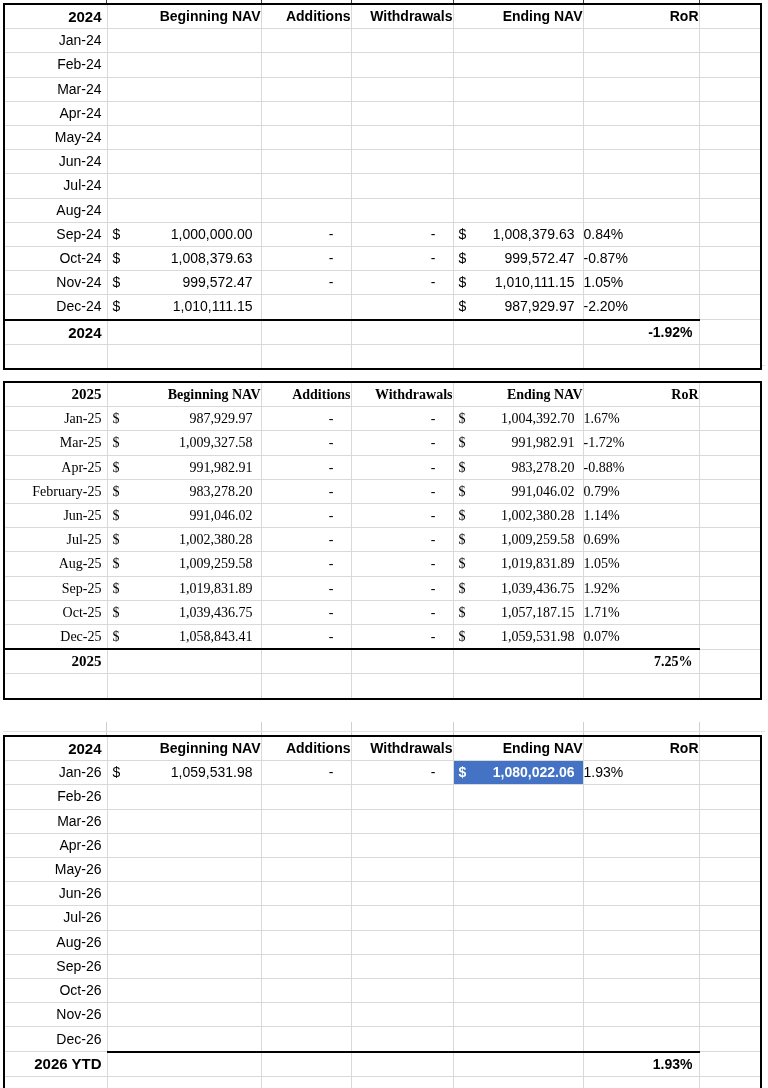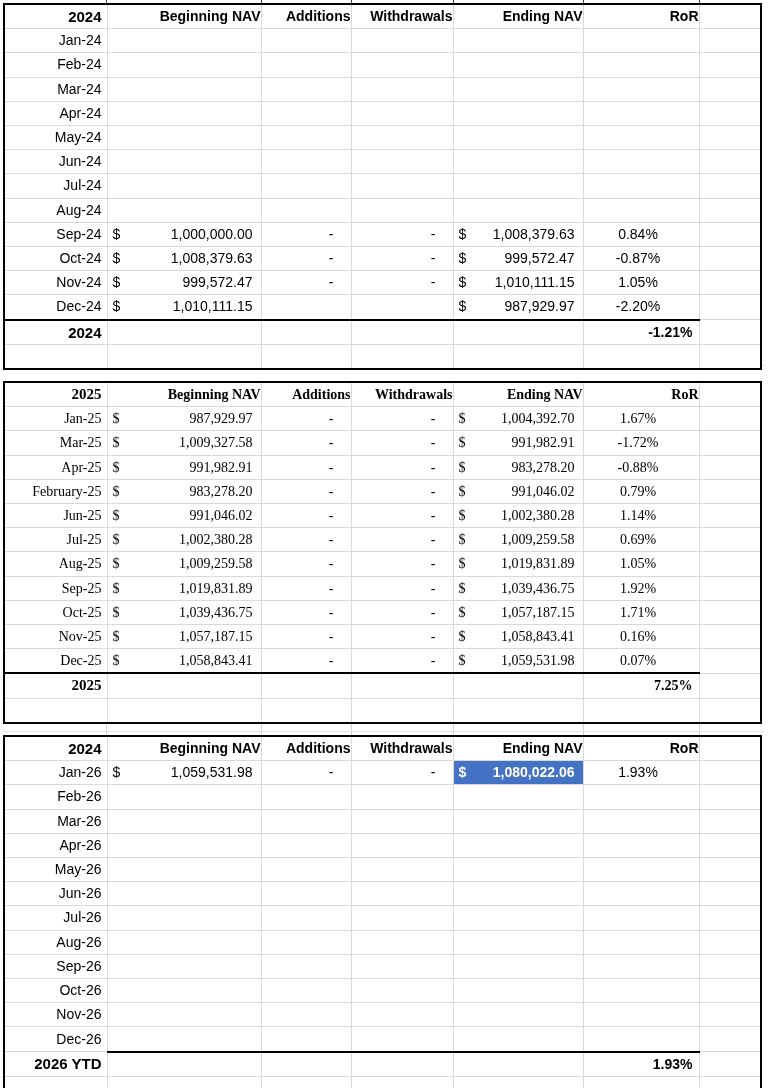--- a/index.html
+++ b/index.html
@@ -38,21 +38,21 @@
     overflow: hidden;
     white-space: nowrap;
     vertical-align: middle;
   }
   td.mon        { text-align: right; padding-right: 5px; margin-top: 44px; }
   td.hdr        { font-weight: 700; text-align: right; }
   td.hdr-year   { font-weight: 700; font-size: 15px; text-align: right; padding-right: 5px; }
   td.cur        { position: relative; text-align: right; padding-right: 8px; }
   td.cur .dollar{ position: absolute; left: 5px; top: 0; }
   td.dash       { text-align: right; padding-right: 17px; }
-  td.ror        { text-align: center; padding-right: 6px; }
+  td.ror        { text-align: left; padding-right: 6px; }
   td.sum-label  { font-weight: 700; font-size: 15px; text-align: right; padding-right: 5px; }
   td.sum-ror    { font-weight: 700; text-align: right; padding-right: 6px; }
   td.thick-top  { border-top: 2px solid var(--border, #000); }
   td.selected   { background: var(--sel-fill, #4472C4); color: var(--sel-text, #fff); font-weight: 700; }
 </style>
 </head>
 <body>
 
 <div class="sheet">
   <div class="strip" id="strip-top" style="top:0; height:3px;">
@@ -209,21 +209,21 @@
             <td class="cur"><span class="dollar">$</span><span class="val">987,929.97</span></td>
             <td class="ror">-2.20%</td>
             <td></td>
           </tr>
           <tr>
             <td class="sum-label thick-top">2024</td>
             <td class="thick-top"></td>
             <td class="thick-top"></td>
             <td class="thick-top"></td>
             <td class="thick-top"></td>
-            <td class="sum-ror thick-top">-1.21%</td>
+            <td class="sum-ror thick-top">-1.92%</td>
             <td></td>
           </tr>
           <tr>
             <td></td>
             <td></td>
             <td></td>
             <td></td>
             <td></td>
             <td></td>
             <td></td>
@@ -325,29 +325,20 @@
           <tr>
             <td class="mon">Oct-25</td>
             <td class="cur"><span class="dollar">$</span><span class="val">1,039,436.75</span></td>
             <td class="dash">-</td>
             <td class="dash">-</td>
             <td class="cur"><span class="dollar">$</span><span class="val">1,057,187.15</span></td>
             <td class="ror">1.71%</td>
             <td></td>
           </tr>
           <tr>
-            <td class="mon">Nov-25</td>
-            <td class="cur"><span class="dollar">$</span><span class="val">1,057,187.15</span></td>
-            <td class="dash">-</td>
-            <td class="dash">-</td>
-            <td class="cur"><span class="dollar">$</span><span class="val">1,058,843.41</span></td>
-            <td class="ror">0.16%</td>
-            <td></td>
-          </tr>
-          <tr>
             <td class="mon">Dec-25</td>
             <td class="cur"><span class="dollar">$</span><span class="val">1,058,843.41</span></td>
             <td class="dash">-</td>
             <td class="dash">-</td>
             <td class="cur"><span class="dollar">$</span><span class="val">1,059,531.98</span></td>
             <td class="ror">0.07%</td>
             <td></td>
           </tr>
           <tr>
             <td class="sum-label thick-top">2025</td>

